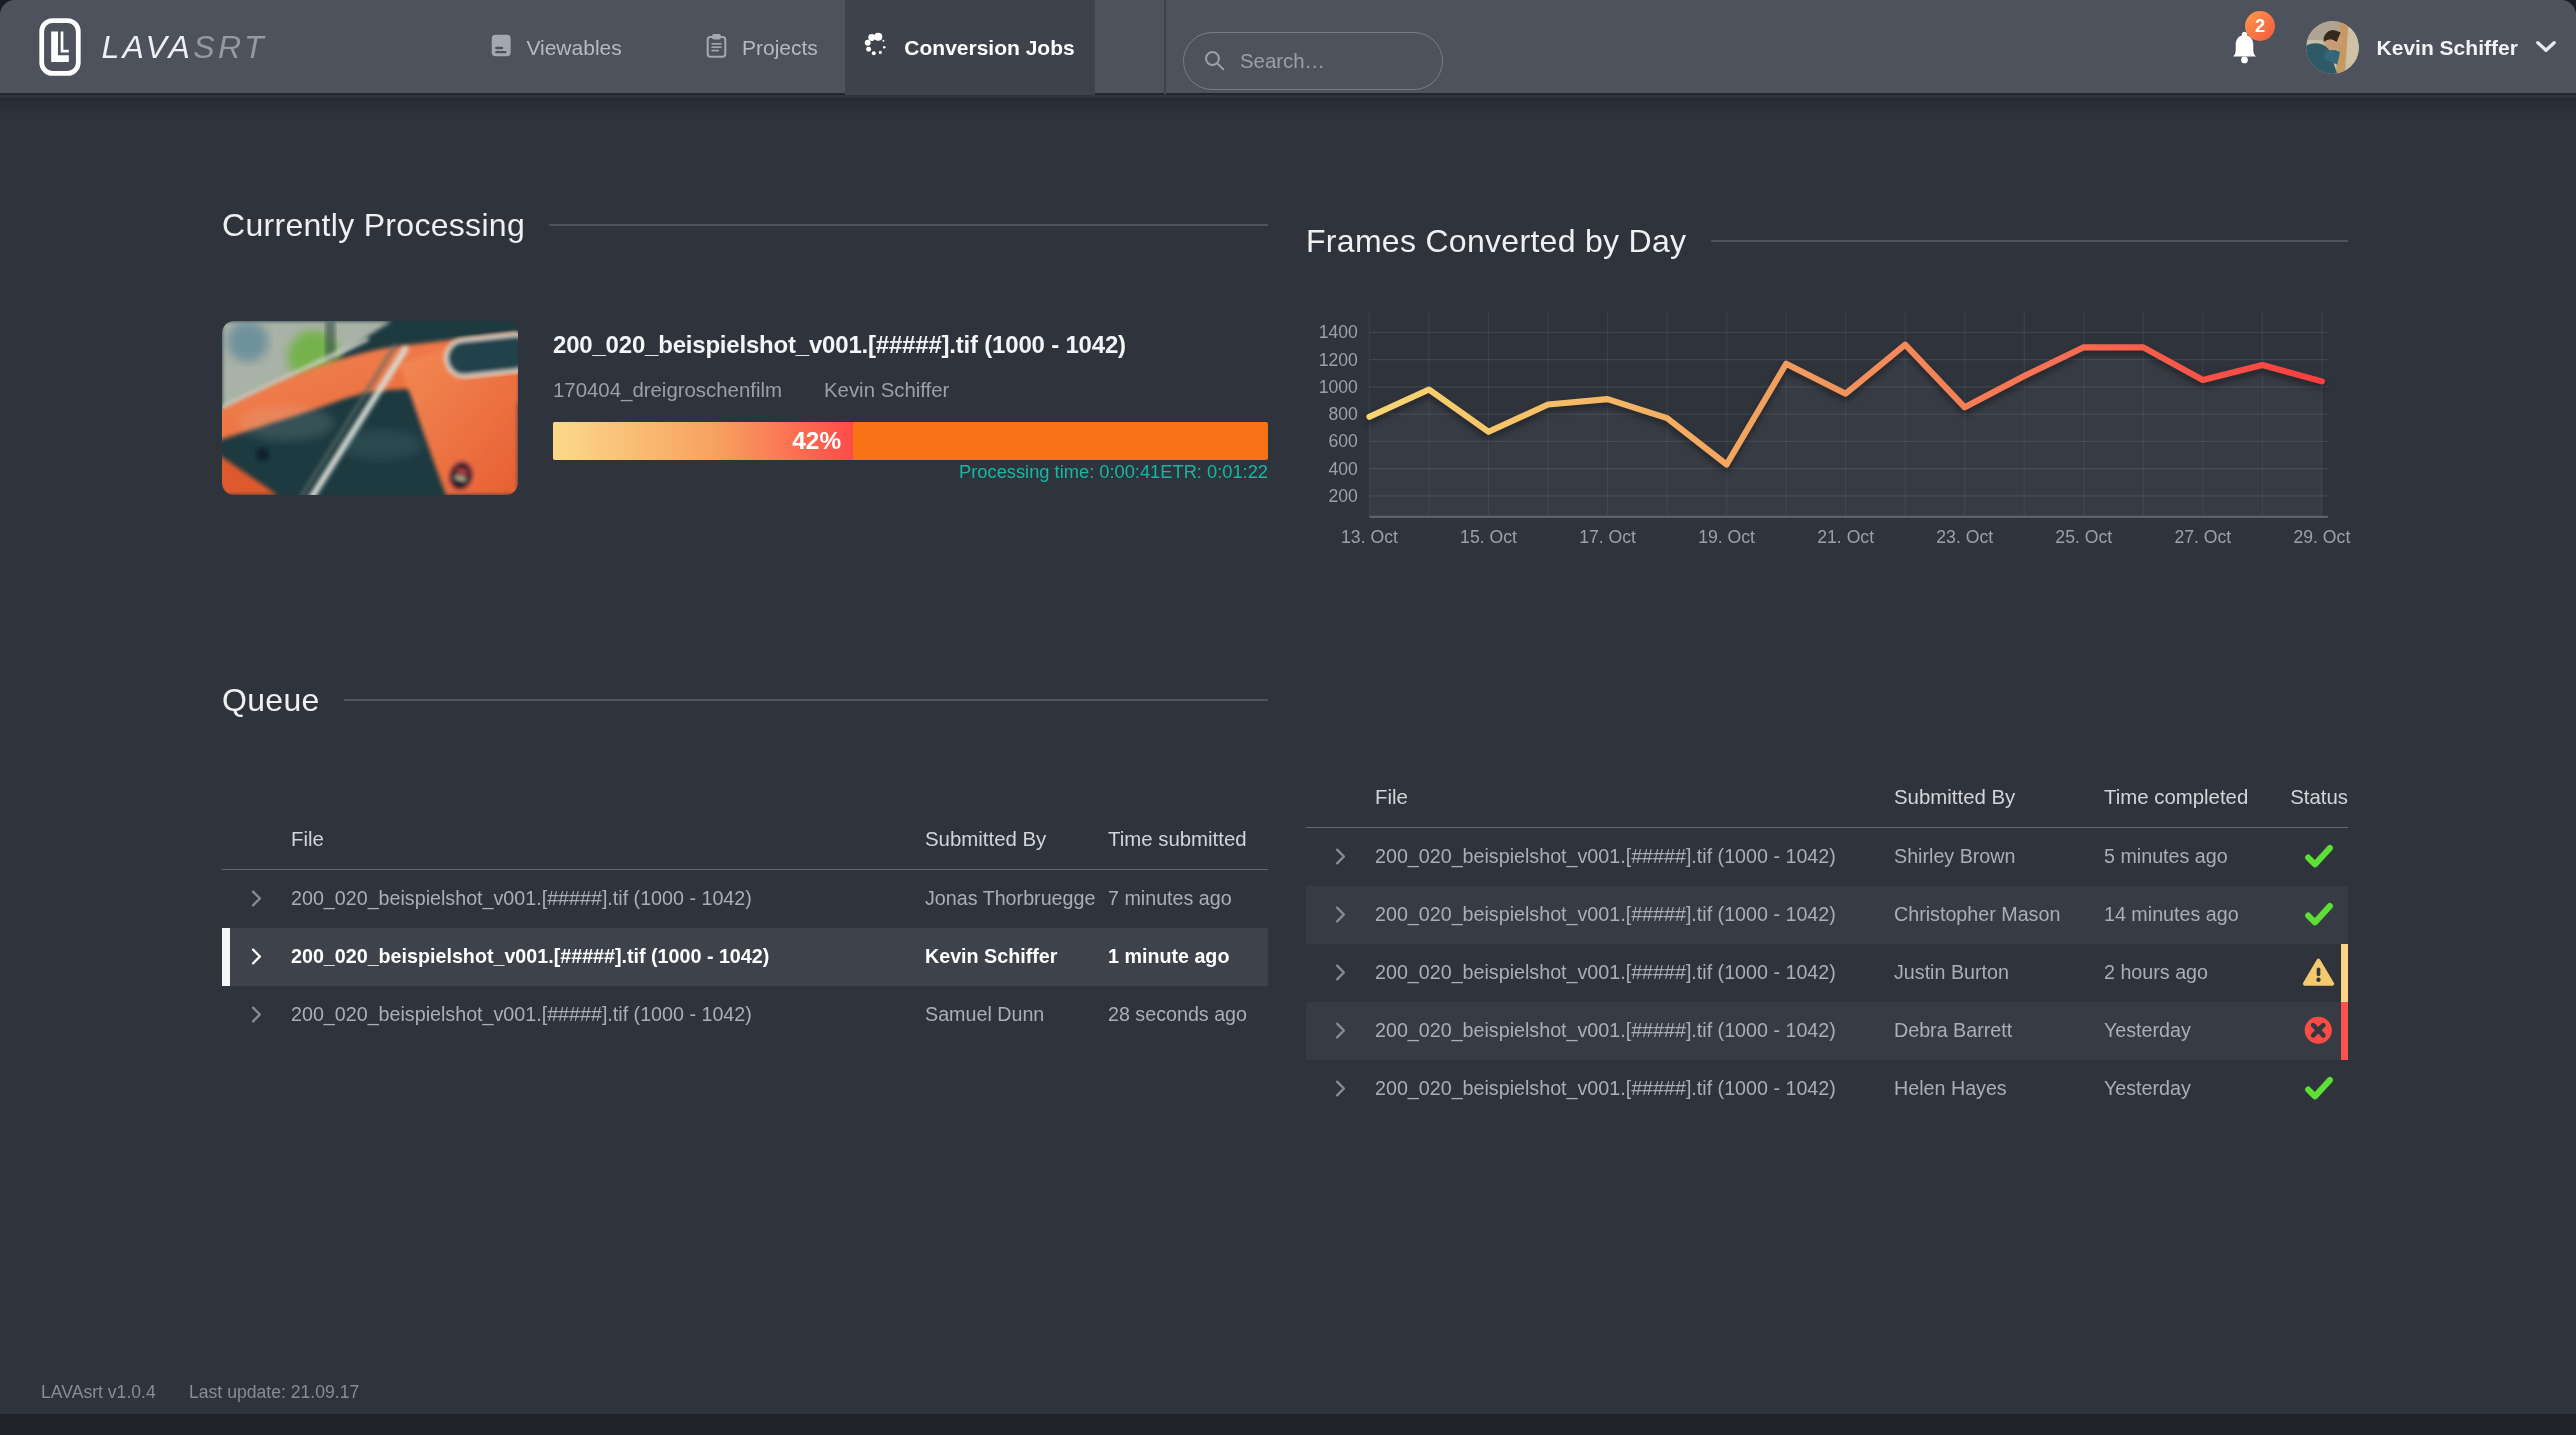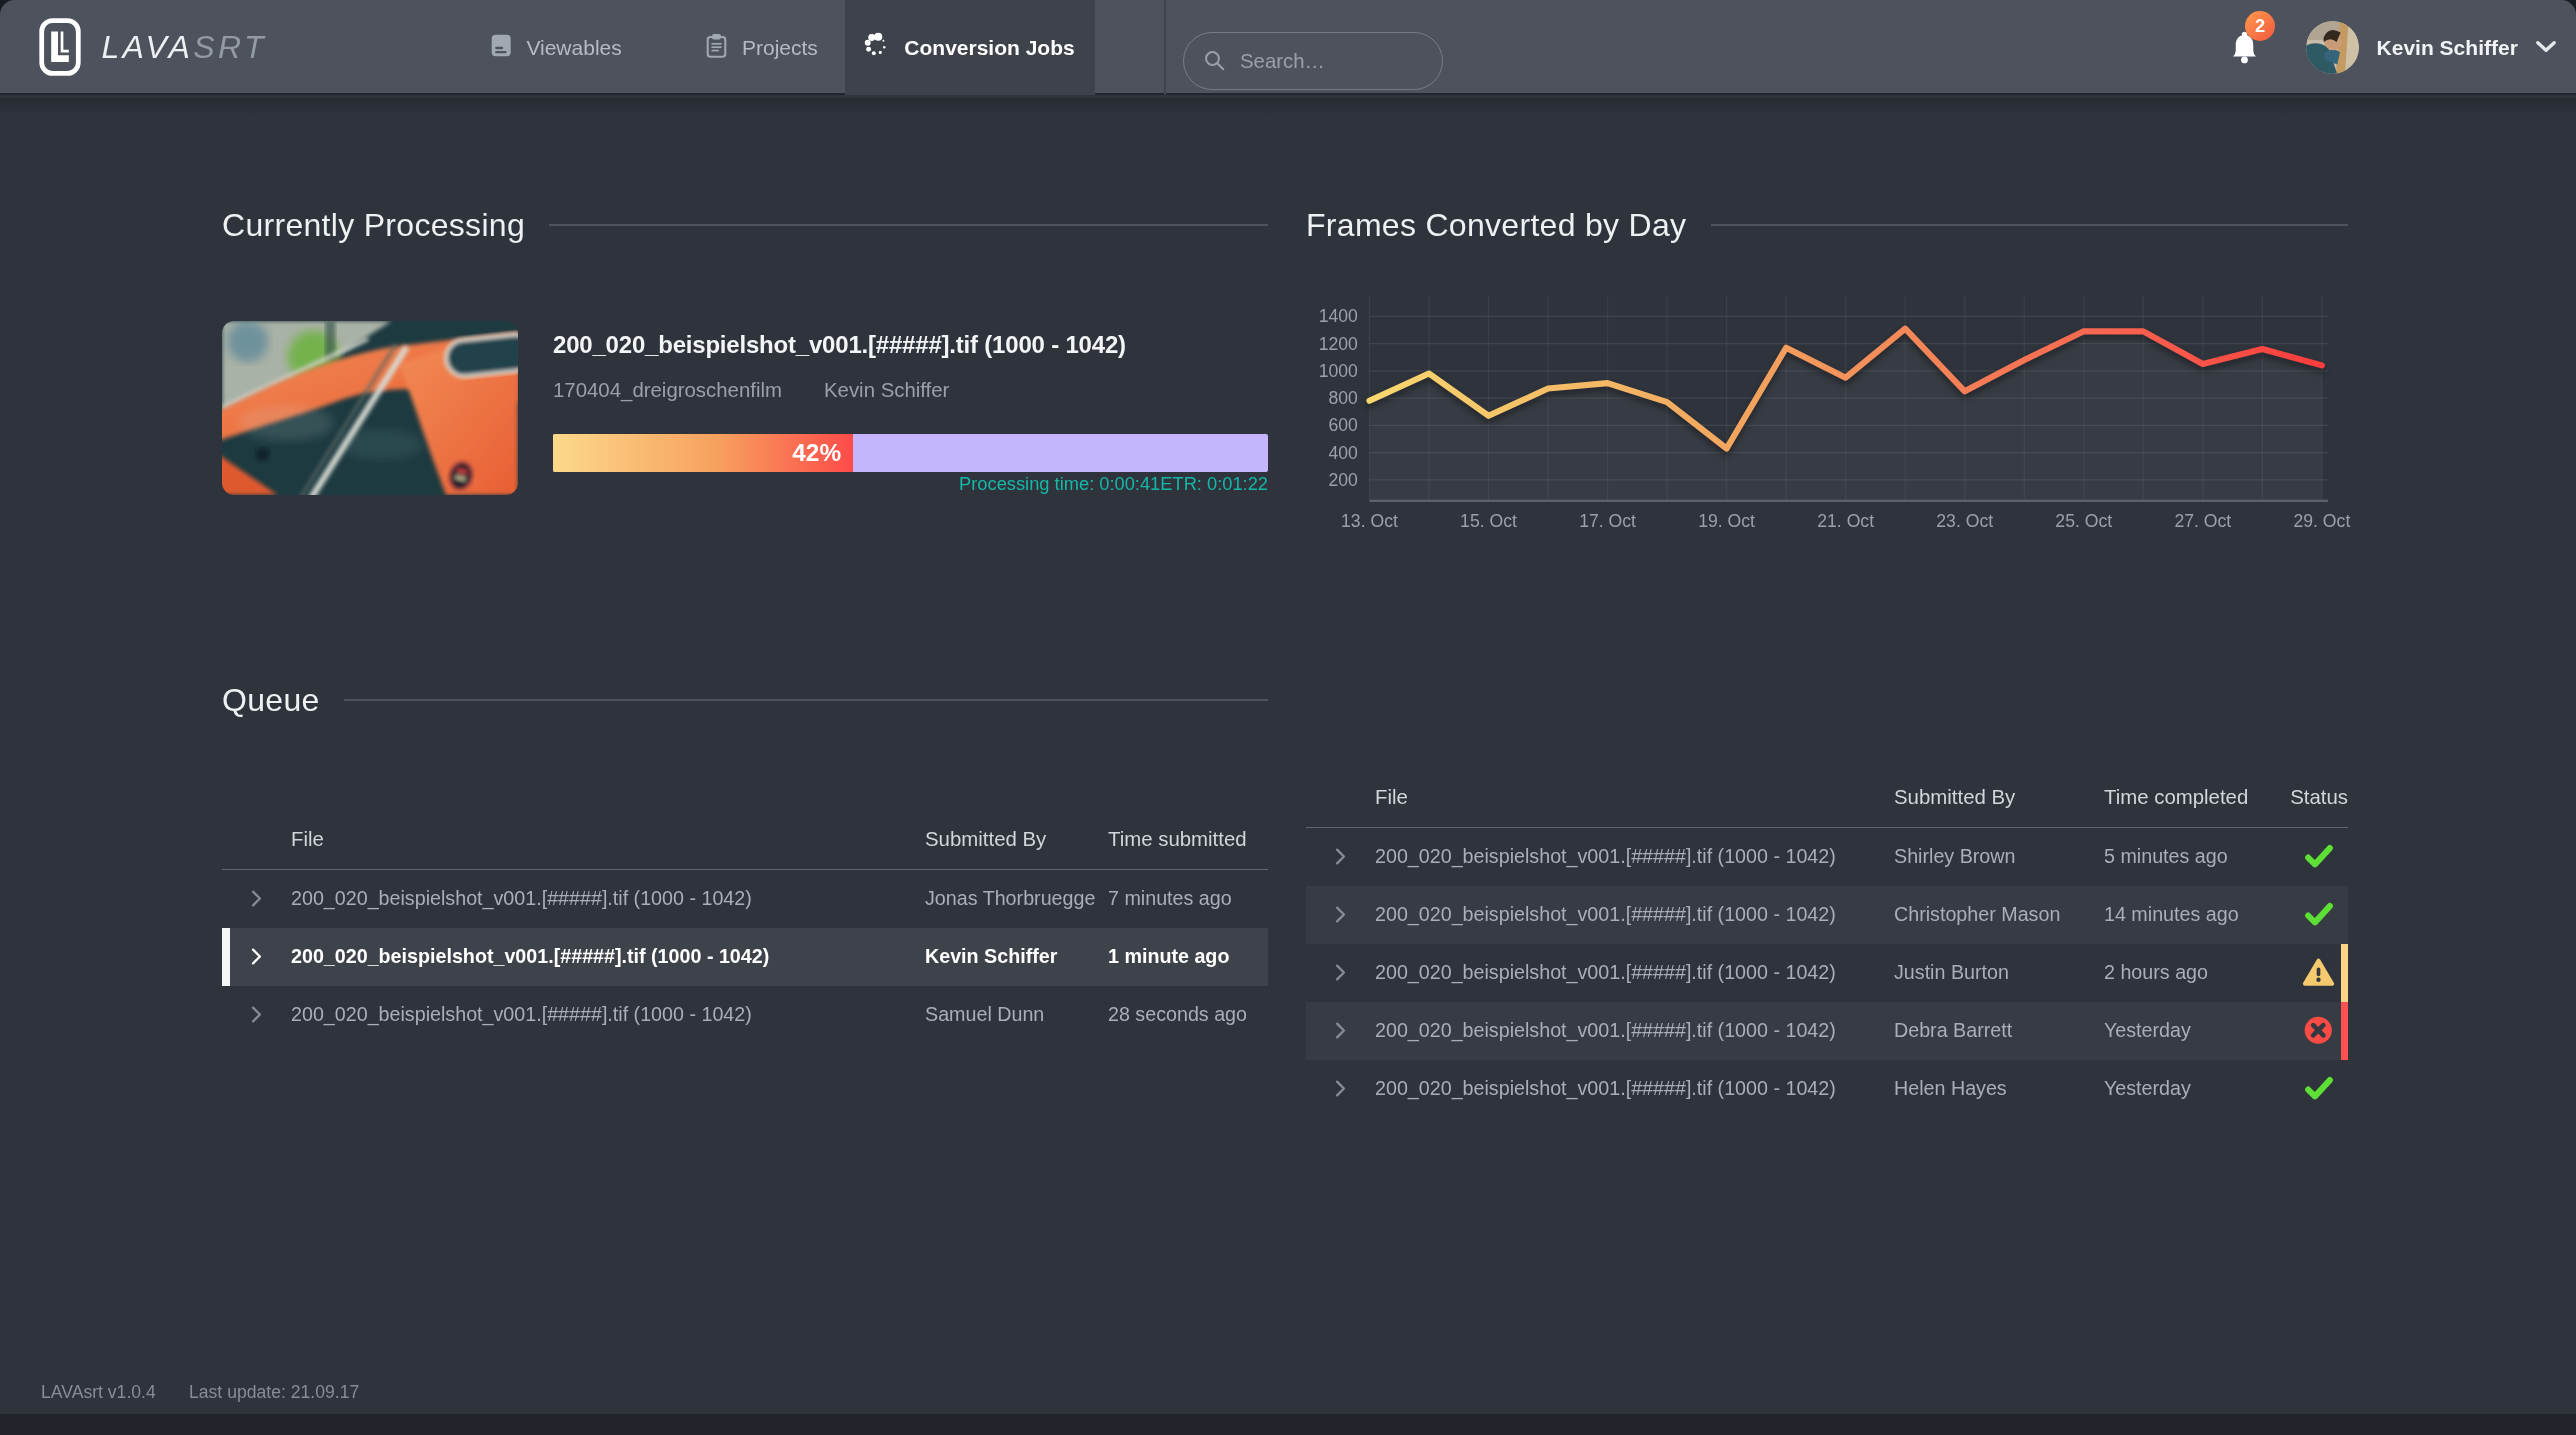--- a/index.html
+++ b/index.html
@@ -50,32 +50,32 @@
     background:linear-gradient(135deg,#ff9a4d,#f0583e);
     color:#fff; font-size:18.3px; font-weight:bold;
     display:flex; align-items:center; justify-content:center;
   }
   .user{ position:absolute; left:2306px; top:0; height:95px; display:flex; align-items:center; gap:17.6px; cursor:pointer; }
   .avatar{ width:53px; height:53px; border-radius:50%; overflow:hidden; flex:0 0 auto; }
   .user-name{ font-size:21px; font-weight:bold; color:#f1f3f5; white-space:nowrap; }
   
   .sec{ position:absolute; }
   #sec-cp   { left:222px;  top:204px; width:1046px; height:380px; }
-  #sec-chart{ left:1306px; top:204px; width:1042px; height:380px; }
+  #sec-chart{ left:1306px; top:220px; width:1042px; height:380px; }
   #sec-queue{ left:222px;  top:679px; width:1046px; }
   #sec-rf   { left:1306px; top:679px; width:1042px; }
   .sec-head{ display:flex; align-items:center; gap:24.4px; height:42px; }
   .sec-head h2{ font-size:32px; font-weight:400; color:#eef0f2; letter-spacing:0.3px; white-space:nowrap; }
   .rule{ flex:1; height:1.4px; background:rgba(255,255,255,0.16); }
   
   .thumb{ position:absolute; left:0; top:117px; width:296px; height:174px; border-radius:12.2px; overflow:hidden; }
   .cp-right{ position:absolute; left:331px; top:117px; right:0; }
   .cp-title{ font-size:24px; font-weight:bold; color:#f3f5f7; margin-top:9.5px; letter-spacing:-0.2px; }
   .cp-meta{ display:flex; gap:42px; margin-top:20.4px; font-size:20.4px; color:#9aa0a8; }
-  .progress{ margin-top:32px; height:38px; background:#c4b5fd; border-radius:2px; position:relative; overflow:hidden; }
+  .progress{ margin-top:20px; height:38px; background:#f97316; border-radius:2px; position:relative; overflow:hidden; }
   .progress-fill{
     position:absolute; left:0; top:0; bottom:0;
     background:linear-gradient(90deg,#fcd98a 0%,#f7a05e 55%,#fd4b49 100%);
   }
   .progress-label{ position:absolute; right:12.2px; top:50%; transform:translateY(-50%);
                    font-size:24.4px; font-weight:bold; color:#fff; }
   .cp-times{ display:flex; justify-content:flex-end; margin-top:1px; font-size:18.3px; color:#14b8a6; }
   
   #chart-svg{ position:absolute; left:0; top:92px; overflow:visible; }
   .tick-label{ fill:#9ba1a9; font-size:26px; font-family:"Liberation Sans","DejaVu Sans",sans-serif; }

